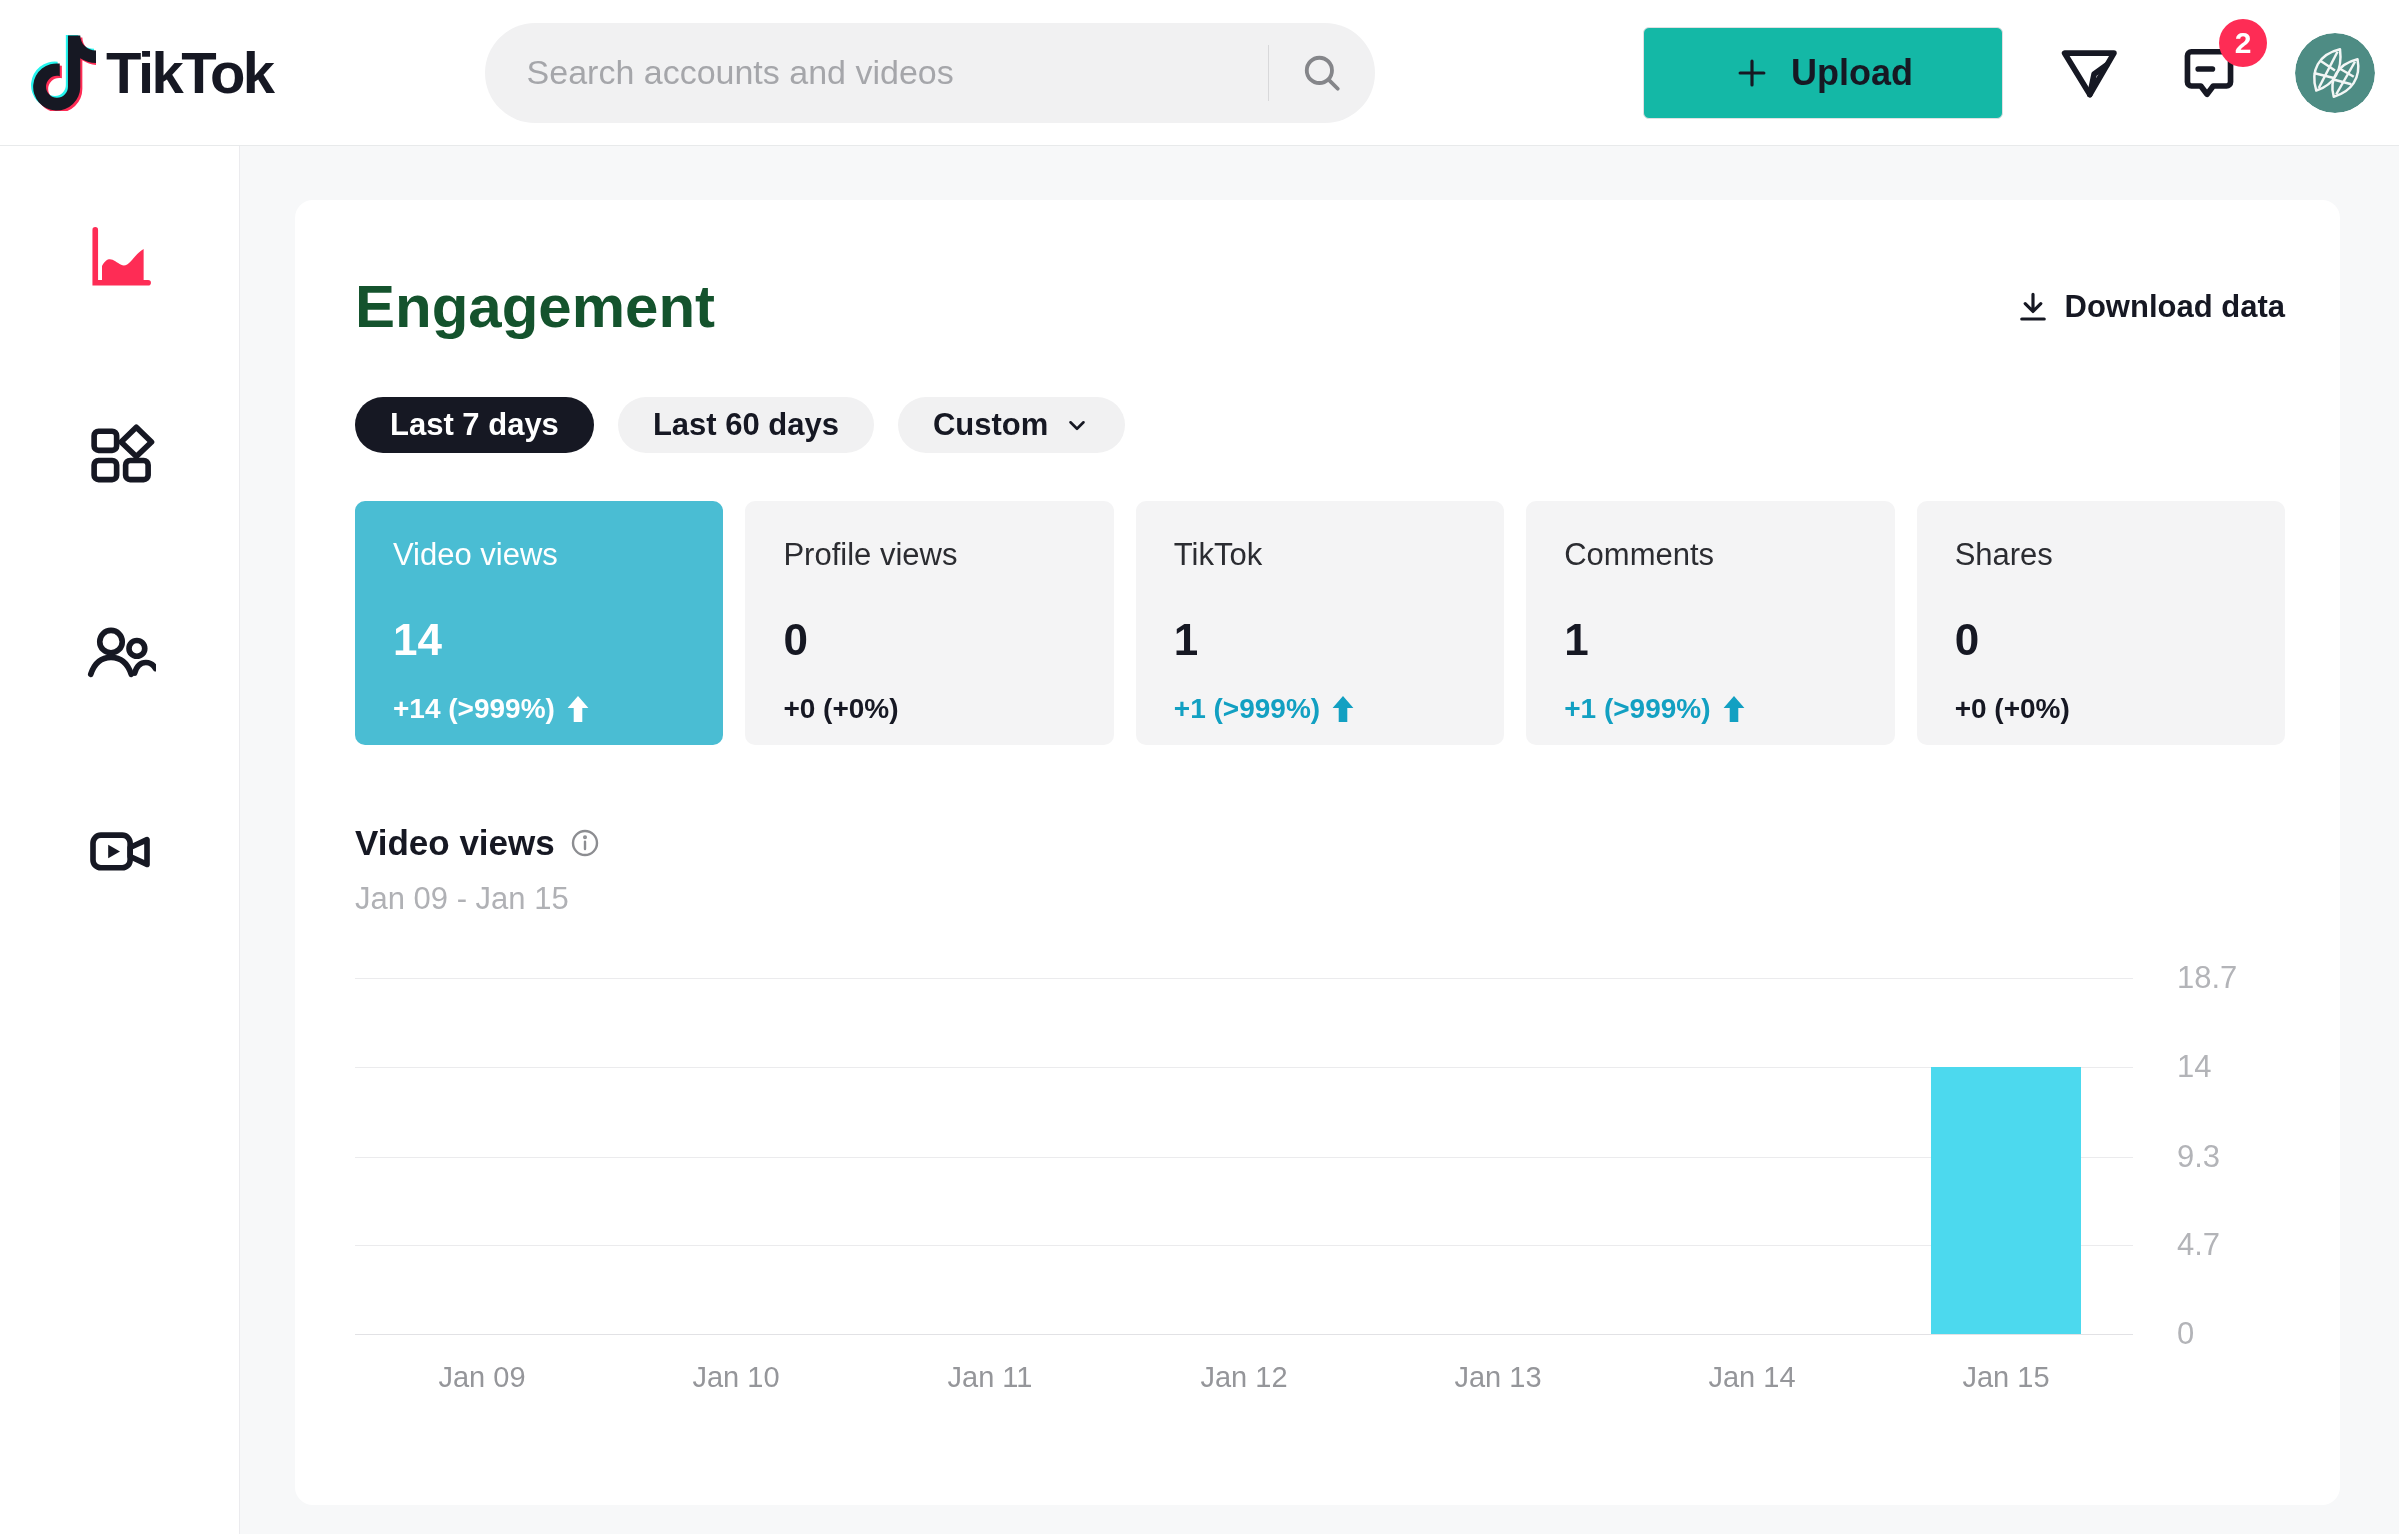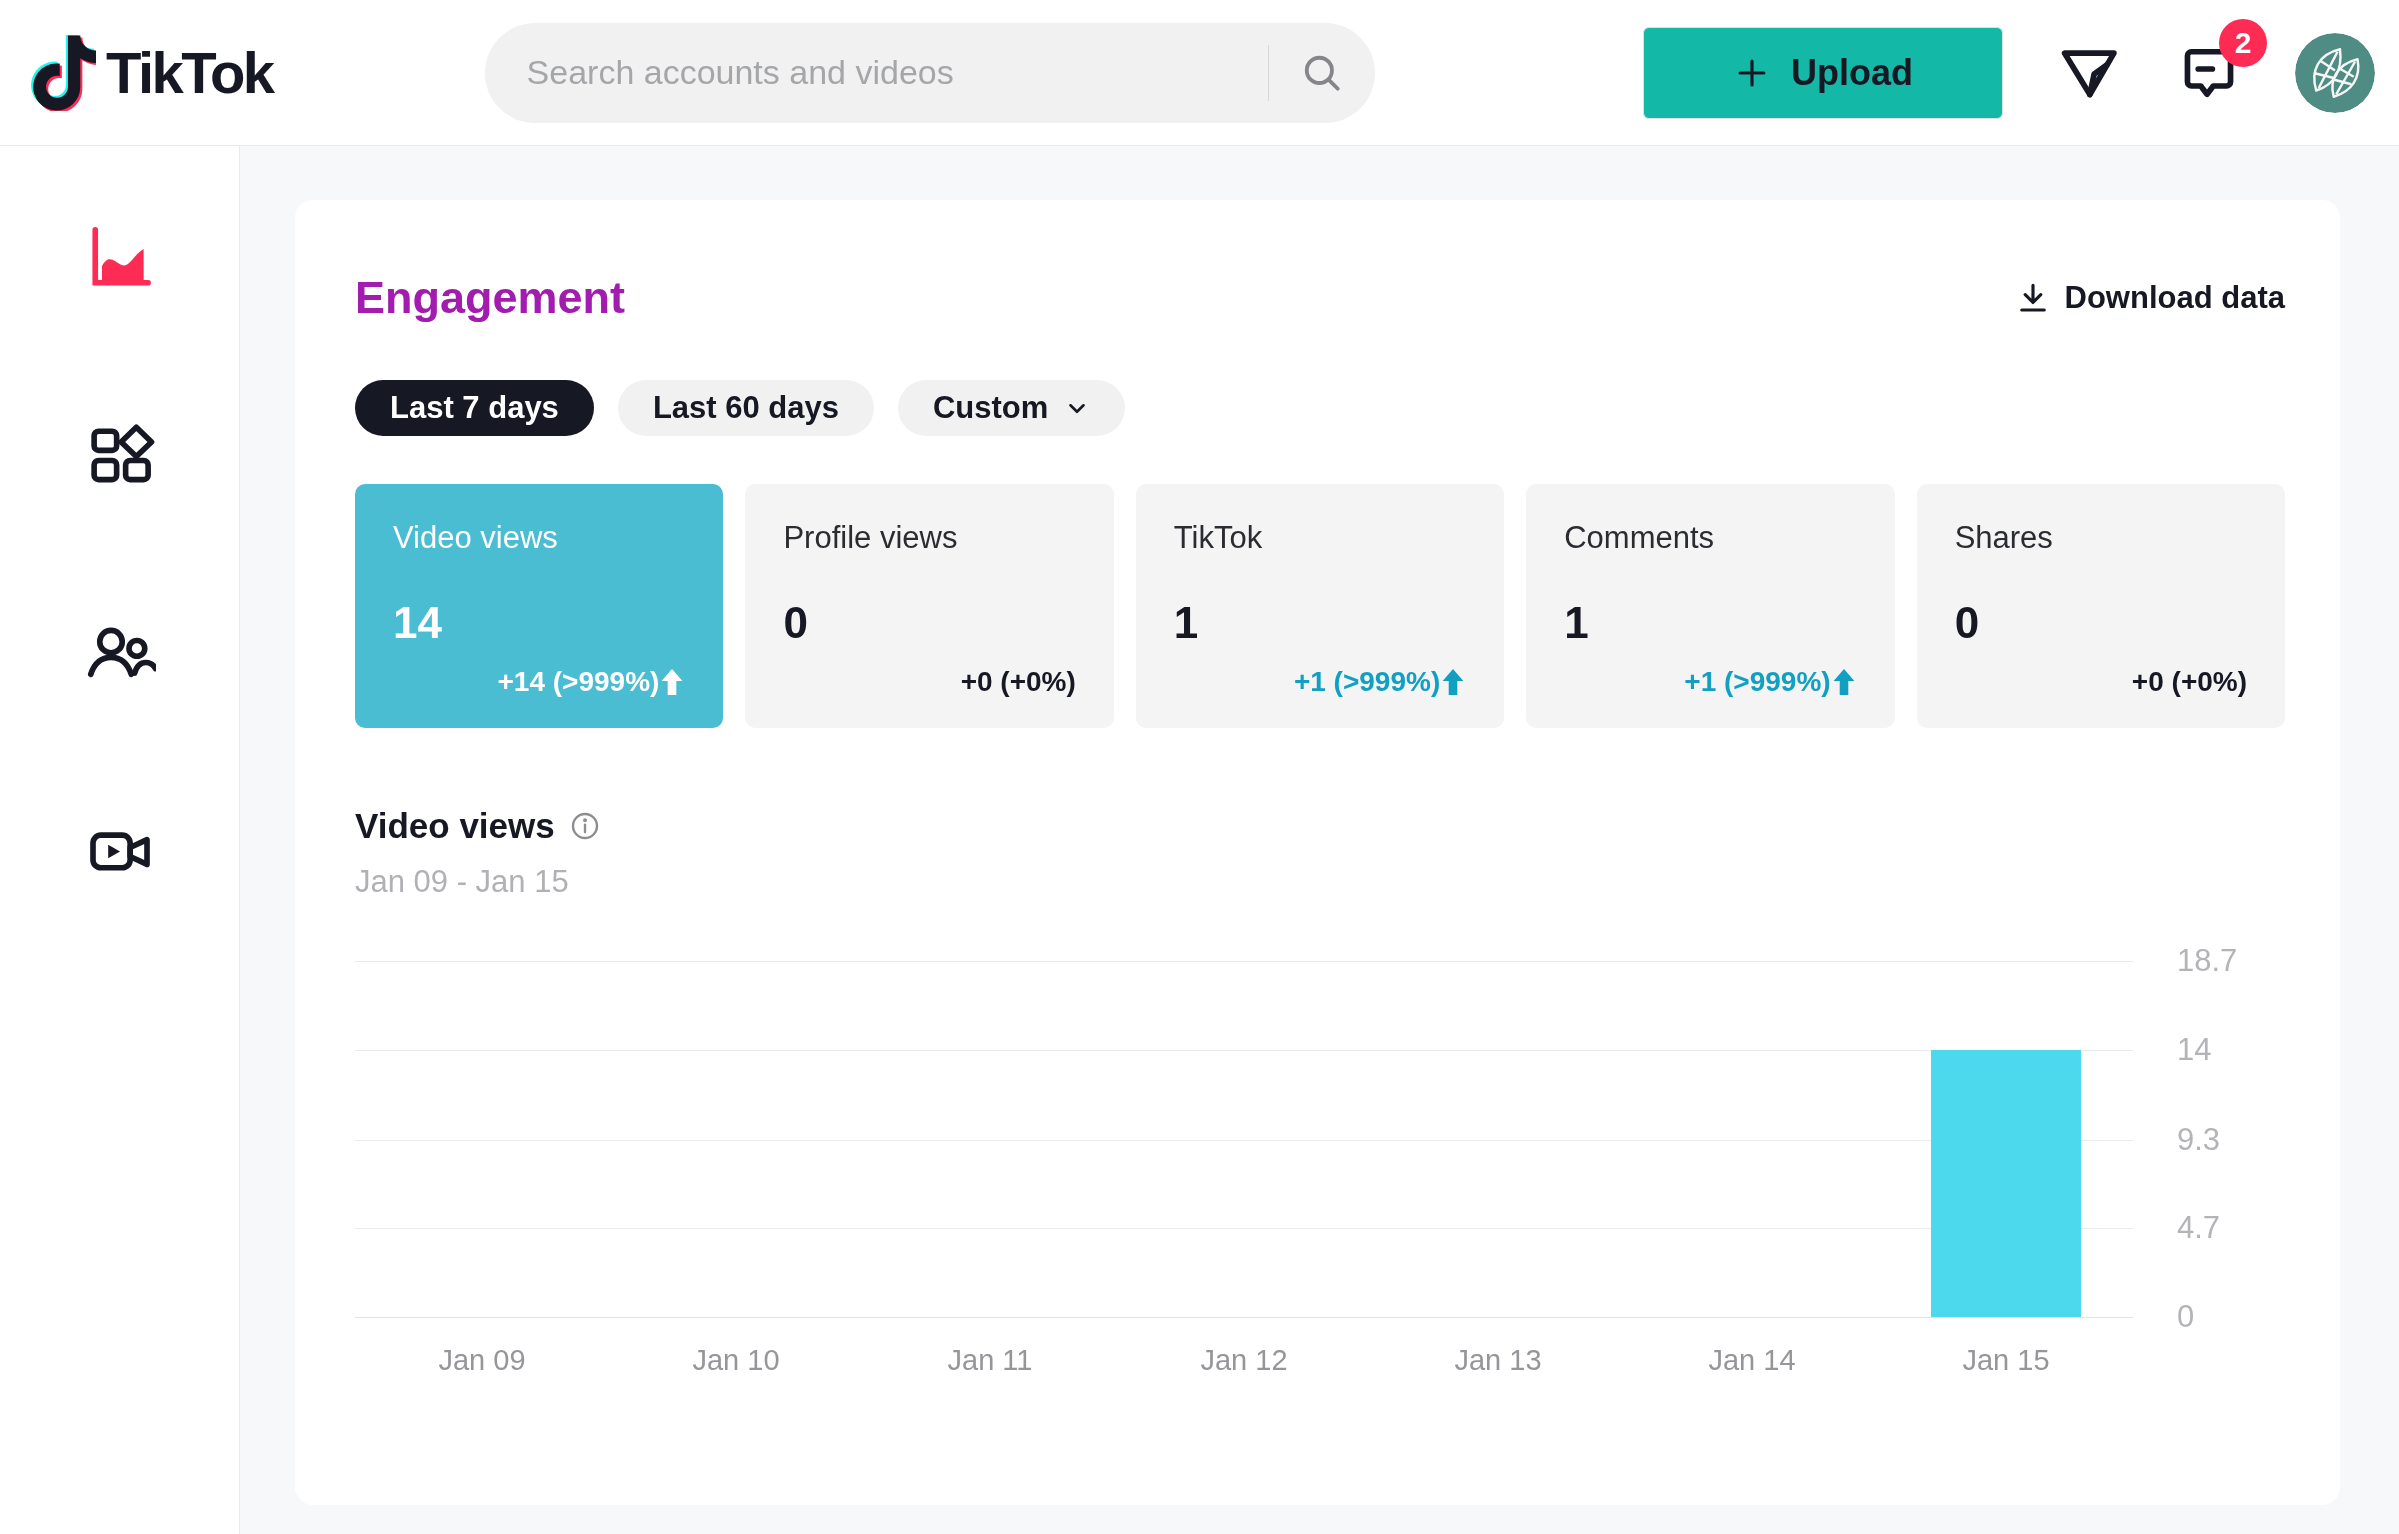--- a/index.html
+++ b/index.html
@@ -24,32 +24,32 @@
 
   
   .content { display:flex; height:1388px; }
   .sidebar { width:240px; background:#fff; border-right:1px solid #ebebee; display:flex; flex-direction:column; align-items:center; padding-top:76px; gap:126px; }
   .side-item { width:110px; height:72px; display:flex; align-items:center; justify-content:center; background:none; border:none; cursor:pointer; }
   .main { flex:1; background:#f7f8f9; padding:54px 59px 29px 55px; }
 
   
   .card { background:#fff; border-radius:18px; height:1305px; padding:72px 55px 0 60px; }
   .card-head { display:flex; align-items:center; justify-content:space-between; }
-  .page-title { font-size:45px; font-weight:800; color:#a21caf; }
+  .page-title { font-size:60px; font-weight:800; color:#14532d; }
   .download { display:flex; align-items:center; gap:14px; background:none; border:none; cursor:pointer; font-size:31px; font-weight:700; color:#161823; font-family:"Liberation Sans", sans-serif; }
 
   .pills { display:flex; gap:24px; margin-top:56px; }
   .pill { height:56px; border-radius:34px; border:none; background:#f1f1f2; color:#161823; font-size:31px; font-weight:600; padding:0 35px; display:flex; align-items:center; gap:16px; cursor:pointer; font-family:"Liberation Sans", sans-serif; }
   .pill.active { background:#161823; color:#fff; }
 
   .metrics { display:flex; gap:22px; margin-top:48px; }
   .metric { flex:1; height:244px; border-radius:10px; background:#f4f4f5; padding:36px 38px; text-align:left; border:none; cursor:pointer; font-family:"Liberation Sans", sans-serif; }
   .metric .m-label { font-size:31px; font-weight:500; color:#2b2c31; display:block; }
   .metric .m-value { font-size:44px; font-weight:700; color:#161823; display:block; margin-top:42px; }
-  .metric .m-delta { font-size:28px; font-weight:700; color:#161823; display:flex; align-items:center; margin-top:18px;justify-content:flex-end; }
+  .metric .m-delta { font-size:28px; font-weight:700; color:#161823; display:flex; align-items:center; gap:10px; margin-top:28px; }
   .metric .m-delta.accent { color:#12a0c2; }
   .metric.selected { background:#4abdd3; }
   .metric.selected .m-label, .metric.selected .m-value, .metric.selected .m-delta { color:#fff; }
   .arrow-wrap { display:inline-flex; }
 
   .chart-title-row { display:flex; align-items:center; gap:14px; margin-top:78px; }
   .chart-title { font-size:35px; font-weight:800; color:#161823; }
   .chart-range { margin-top:18px; font-size:31px; color:#b0b1b5; }
 
   

